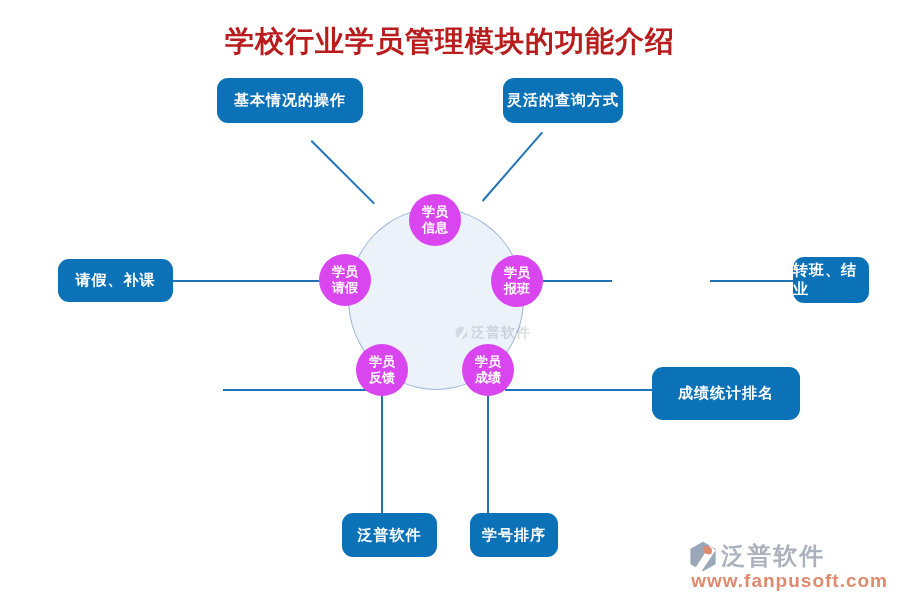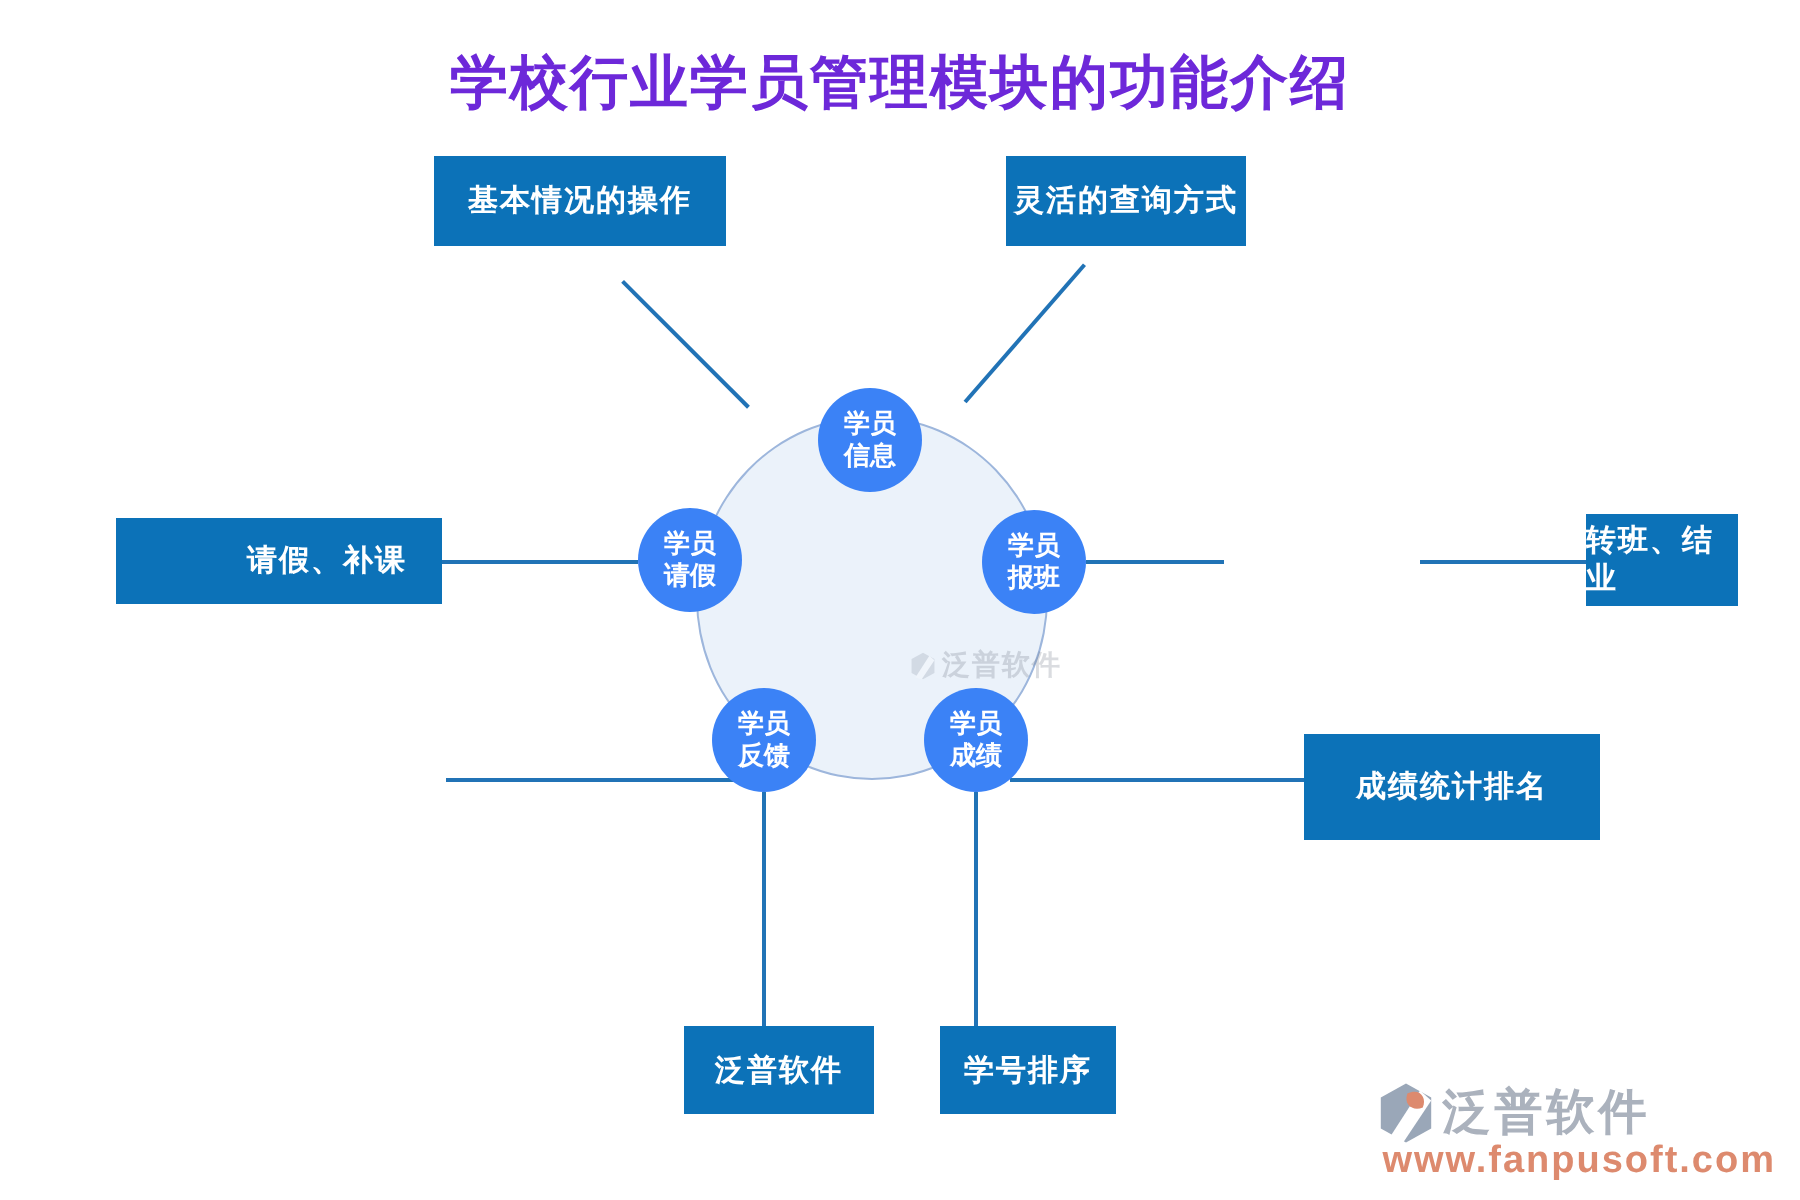--- a/index.html
+++ b/index.html
@@ -2,33 +2,34 @@
 <html><head>
 <meta charset="utf-8">
 <style>
   html,body{margin:0;padding:0;background:#ffffff;}
   #canvas{
     position:relative;width:900px;height:600px;background:#ffffff;overflow:hidden;
     font-family:"Liberation Sans","DejaVu Sans",sans-serif;
   }
   .title{
     position:absolute;left:0;top:22px;width:100%;text-align:center;
-    font-size:29px;font-weight:bold;color:#6d28d9;letter-spacing:1px;
+    font-size:29px;font-weight:bold;color:#b91c1c;letter-spacing:1px;
   }
   .bluebox{
     position:absolute;background:#0C72B8;color:#ffffff;font-weight:bold;
     font-size:15px;display:flex;align-items:center;justify-content:center;
     letter-spacing:1px;
+    border-radius:11px;
   }
   .hub-circle{
     position:absolute;left:348px;top:208px;width:176px;height:182px;
     border-radius:50%;background:#EBF2FA;border:1px solid #9DB6DC;box-sizing:border-box;
   }
   .node{
-    position:absolute;width:52px;height:52px;border-radius:50%;background:#3b82f6;
+    position:absolute;width:52px;height:52px;border-radius:50%;background:#d946ef;
     color:#ffffff;font-weight:bold;font-size:13px;line-height:1.25;
     display:flex;flex-direction:column;align-items:center;justify-content:center;
     text-align:center;
   }
   .hline,.vline,.dline{position:absolute;background:#2173B6;}
   .hline{height:2px;}
   .vline{width:2px;}
   .dline{height:2px;transform-origin:0 0;}
   .watermark{
     position:absolute;left:455px;top:324px;display:flex;align-items:center;gap:3px;
@@ -84,21 +85,21 @@
     <span>学员</span>
     <span>反馈</span>
   </div>
   <div class="node" style="left:462px;top:344px;">
     <span>学员</span>
     <span>成绩</span>
   </div>
 
   <div class="bluebox" style="left:217px;top:78px;width:146px;height:45px;">基本情况的操作</div>
   <div class="bluebox" style="left:503px;top:78px;width:120px;height:45px;">灵活的查询方式</div>
-  <div class="bluebox" style="left:58px;top:259px;width:115px;height:43px;padding-left:48px;">请假、补课</div>
+  <div class="bluebox" style="left:58px;top:259px;width:115px;height:43px;">请假、补课</div>
   <div class="bluebox" style="left:793px;top:257px;width:76px;height:46px;">转班、结业</div>
   <div class="bluebox" style="left:652px;top:367px;width:148px;height:53px;">成绩统计排名</div>
   <div class="bluebox" style="left:342px;top:513px;width:95px;height:44px;">泛普软件</div>
   <div class="bluebox" style="left:470px;top:513px;width:88px;height:44px;">学号排序</div>
 
   <div class="brand">
     <div class="brand-row">
       <svg width="28" height="31" viewBox="0 0 40 44">
         <polygon points="20,1 38,11 38,33 20,43 2,33 2,11" fill="#9AA7B8"></polygon>
         <path d="M8,40 L30,6 L38,13 L18,43 Z" fill="#ffffff"></path>

